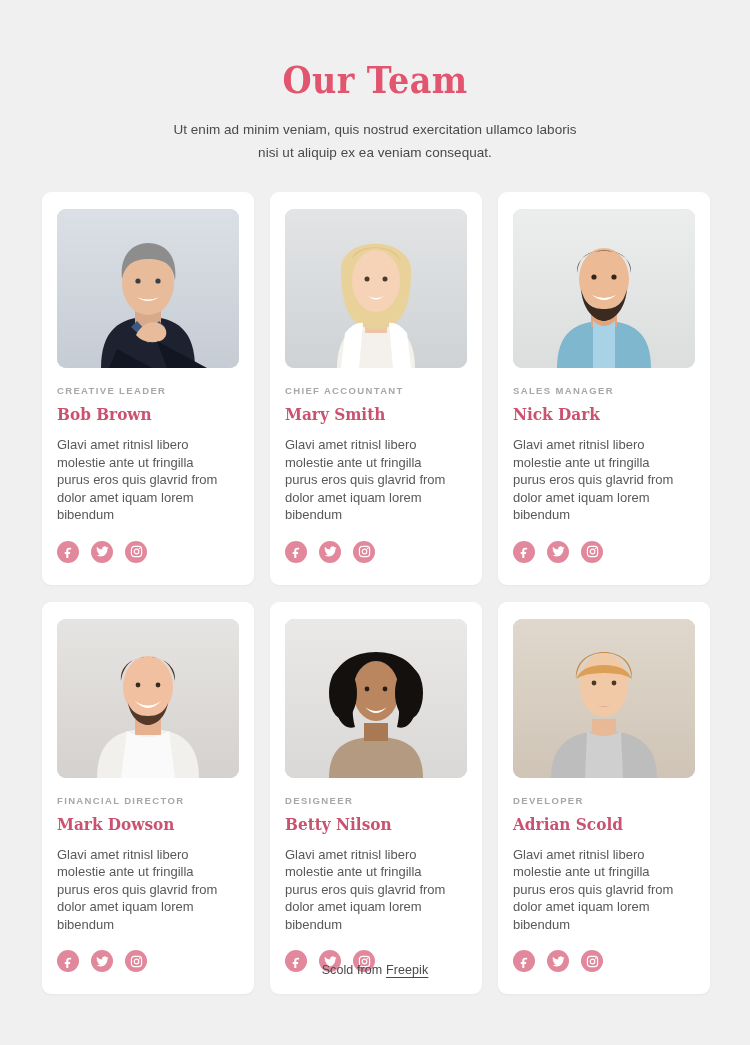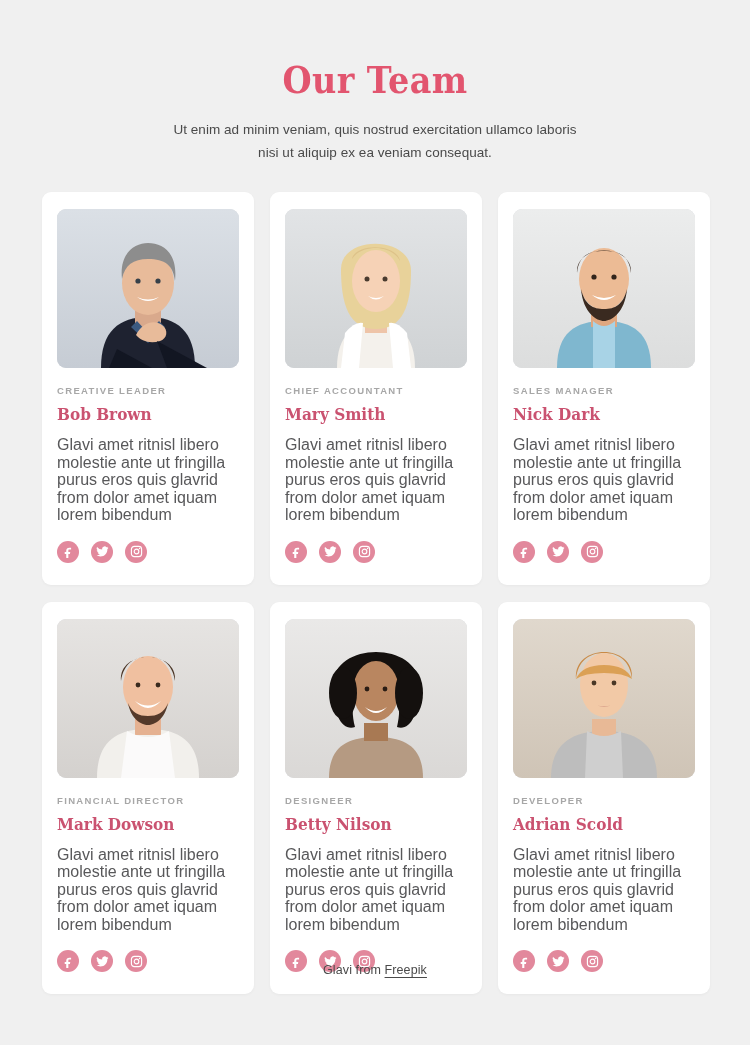--- a/index.html
+++ b/index.html
@@ -89,21 +89,21 @@
     font-size: 17px;
     line-height: 21px;
     font-weight: 700;
     color: #ca5270;
     transform: scaleX(0.9);
     transform-origin: left center;
   }
 
   .bio {
     margin-top: 11px;
-    font-size: 16px;
+    font-size: 13px;
     line-height: 17.5px;
     color: #58585a;
     width: 172px;
   }
 
   .socials {
     margin-top: 17px;
     display: flex;
     gap: 12px;
   }
@@ -421,16 +421,16 @@
               <circle cx="12" cy="12" r="4.3" fill="none" stroke="#ffffff" stroke-width="2.1"></circle>
               <circle cx="17.6" cy="6.4" r="1.35" fill="#ffffff"></circle>
             </svg>
           </a>
       </div>
     </div>
 
   </div>
 
   <div class="footer">
-    <span>Glavi from </span><a class="credit-link" href="#">Freepik</a>
+    <span>Scold from </span><a class="credit-link" href="#">Freepik</a>
   </div>
 
 </div>
 
 </body></html>

